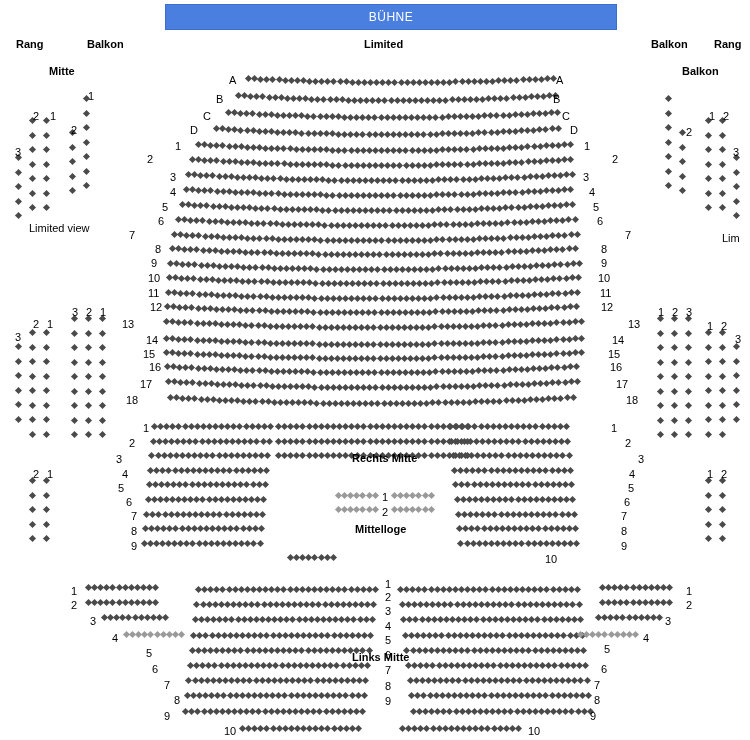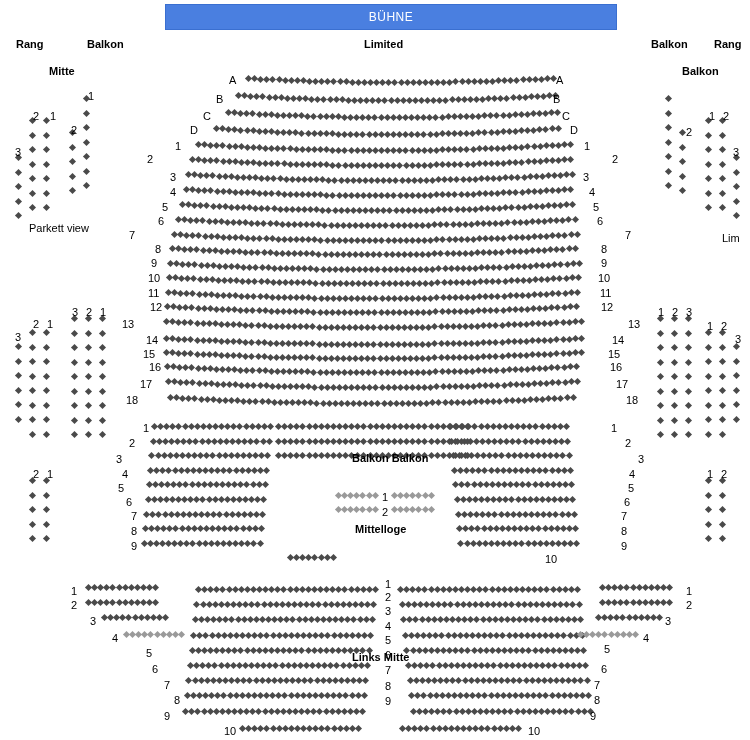--- a/index.html
+++ b/index.html
@@ -2919,23 +2919,23 @@
     </div>
   </div>
 <div class="seatlayer" id="labellayer">
     <div class="lbl bold" style="left: 16px; top: 38px;">Rang</div>
     <div class="lbl bold" style="left: 87px; top: 38px;">Balkon</div>
     <div class="lbl bold" style="left: 364px; top: 38px;">Limited</div>
     <div class="lbl bold" style="left: 651px; top: 38px;">Balkon</div>
     <div class="lbl bold" style="left: 714px; top: 38px;">Rang</div>
     <div class="lbl bold" style="left: 49px; top: 65px;">Mitte</div>
     <div class="lbl bold" style="left: 682px; top: 65px;">Balkon</div>
-    <div class="lbl" style="left: 29px; top: 222px;">Parkett view</div>
+    <div class="lbl" style="left: 29px; top: 222px;">Limited view</div>
     <div class="lbl" style="left: 722px; top: 232px;">Lim</div>
-    <div class="lbl bold" style="left: 352px; top: 452px;">Balkon Balkon</div>
+    <div class="lbl bold" style="left: 352px; top: 452px;">Rechts Mitte</div>
     <div class="lbl bold" style="left: 355px; top: 523px;">Mittelloge</div>
     <div class="lbl bold" style="left: 352px; top: 651px;">Links Mitte</div>
     <div class="lbl" style="left: 229px; top: 74px;">A</div>
     <div class="lbl" style="left: 216px; top: 93px;">B</div>
     <div class="lbl" style="left: 203px; top: 110px;">C</div>
     <div class="lbl" style="left: 190px; top: 124px;">D</div>
     <div class="lbl" style="left: 175px; top: 140px;">1</div>
     <div class="lbl" style="left: 147px; top: 153px;">2</div>
     <div class="lbl" style="left: 170px; top: 171px;">3</div>
     <div class="lbl" style="left: 170px; top: 186px;">4</div>

